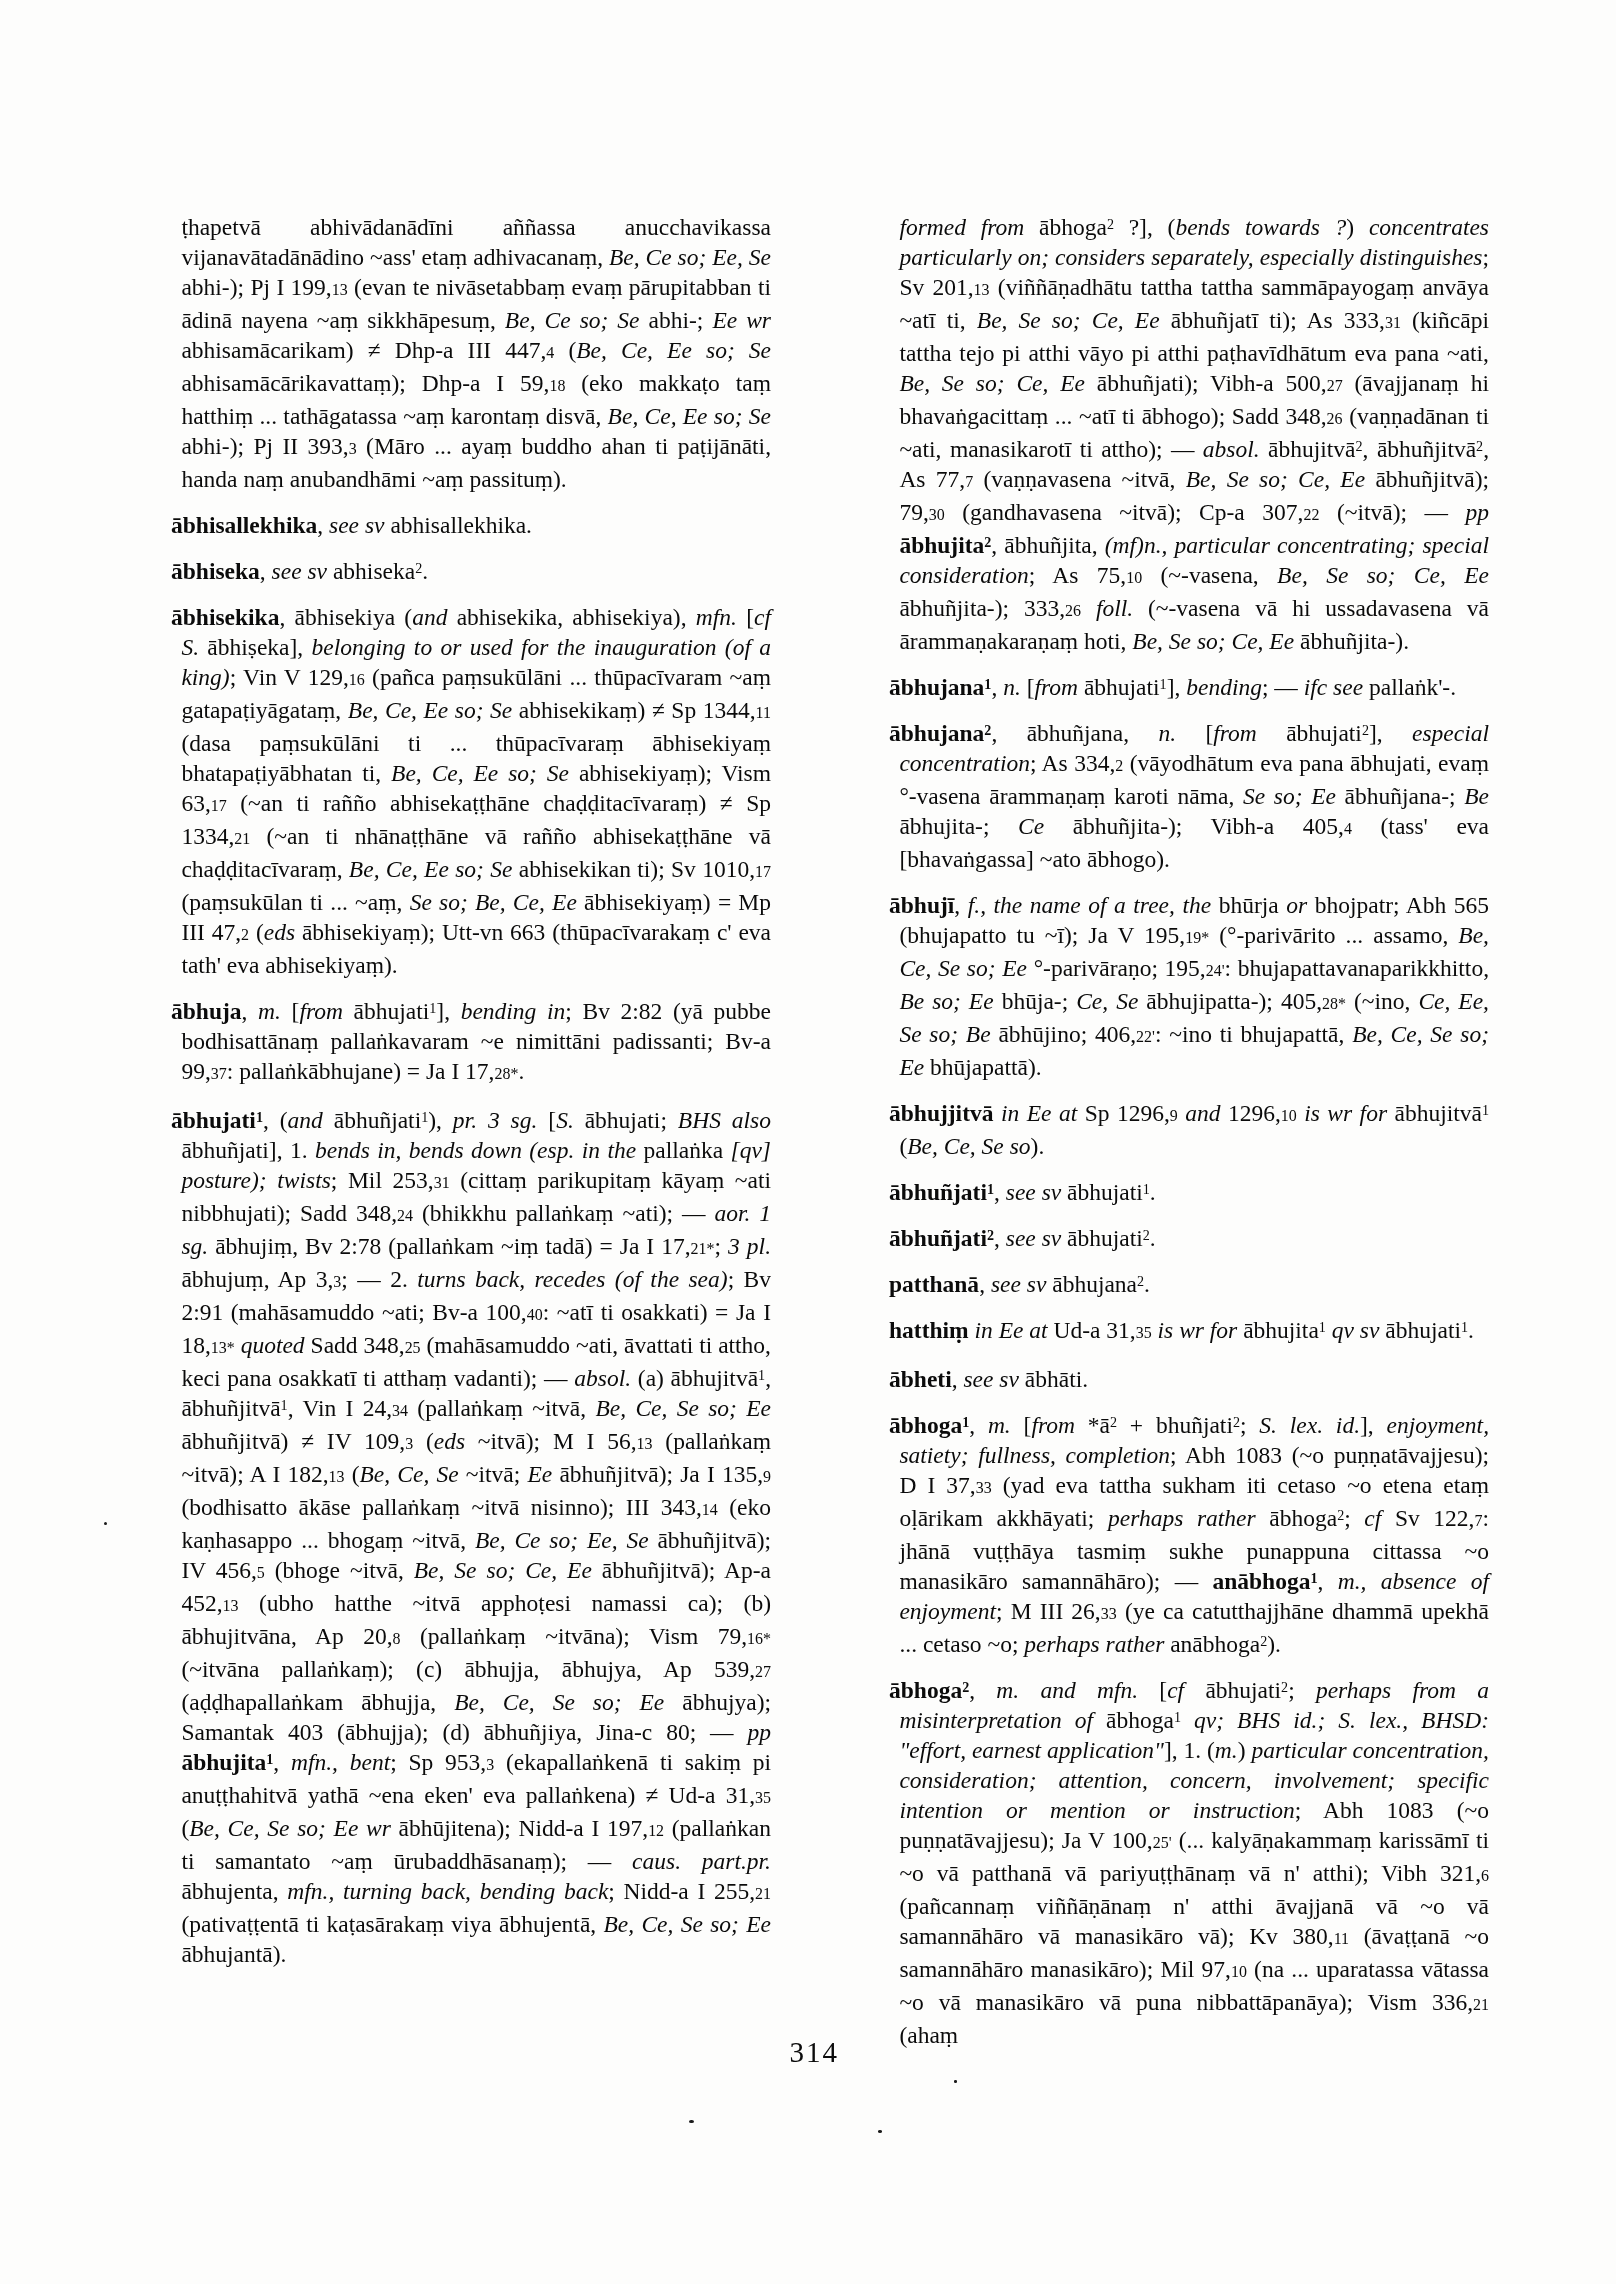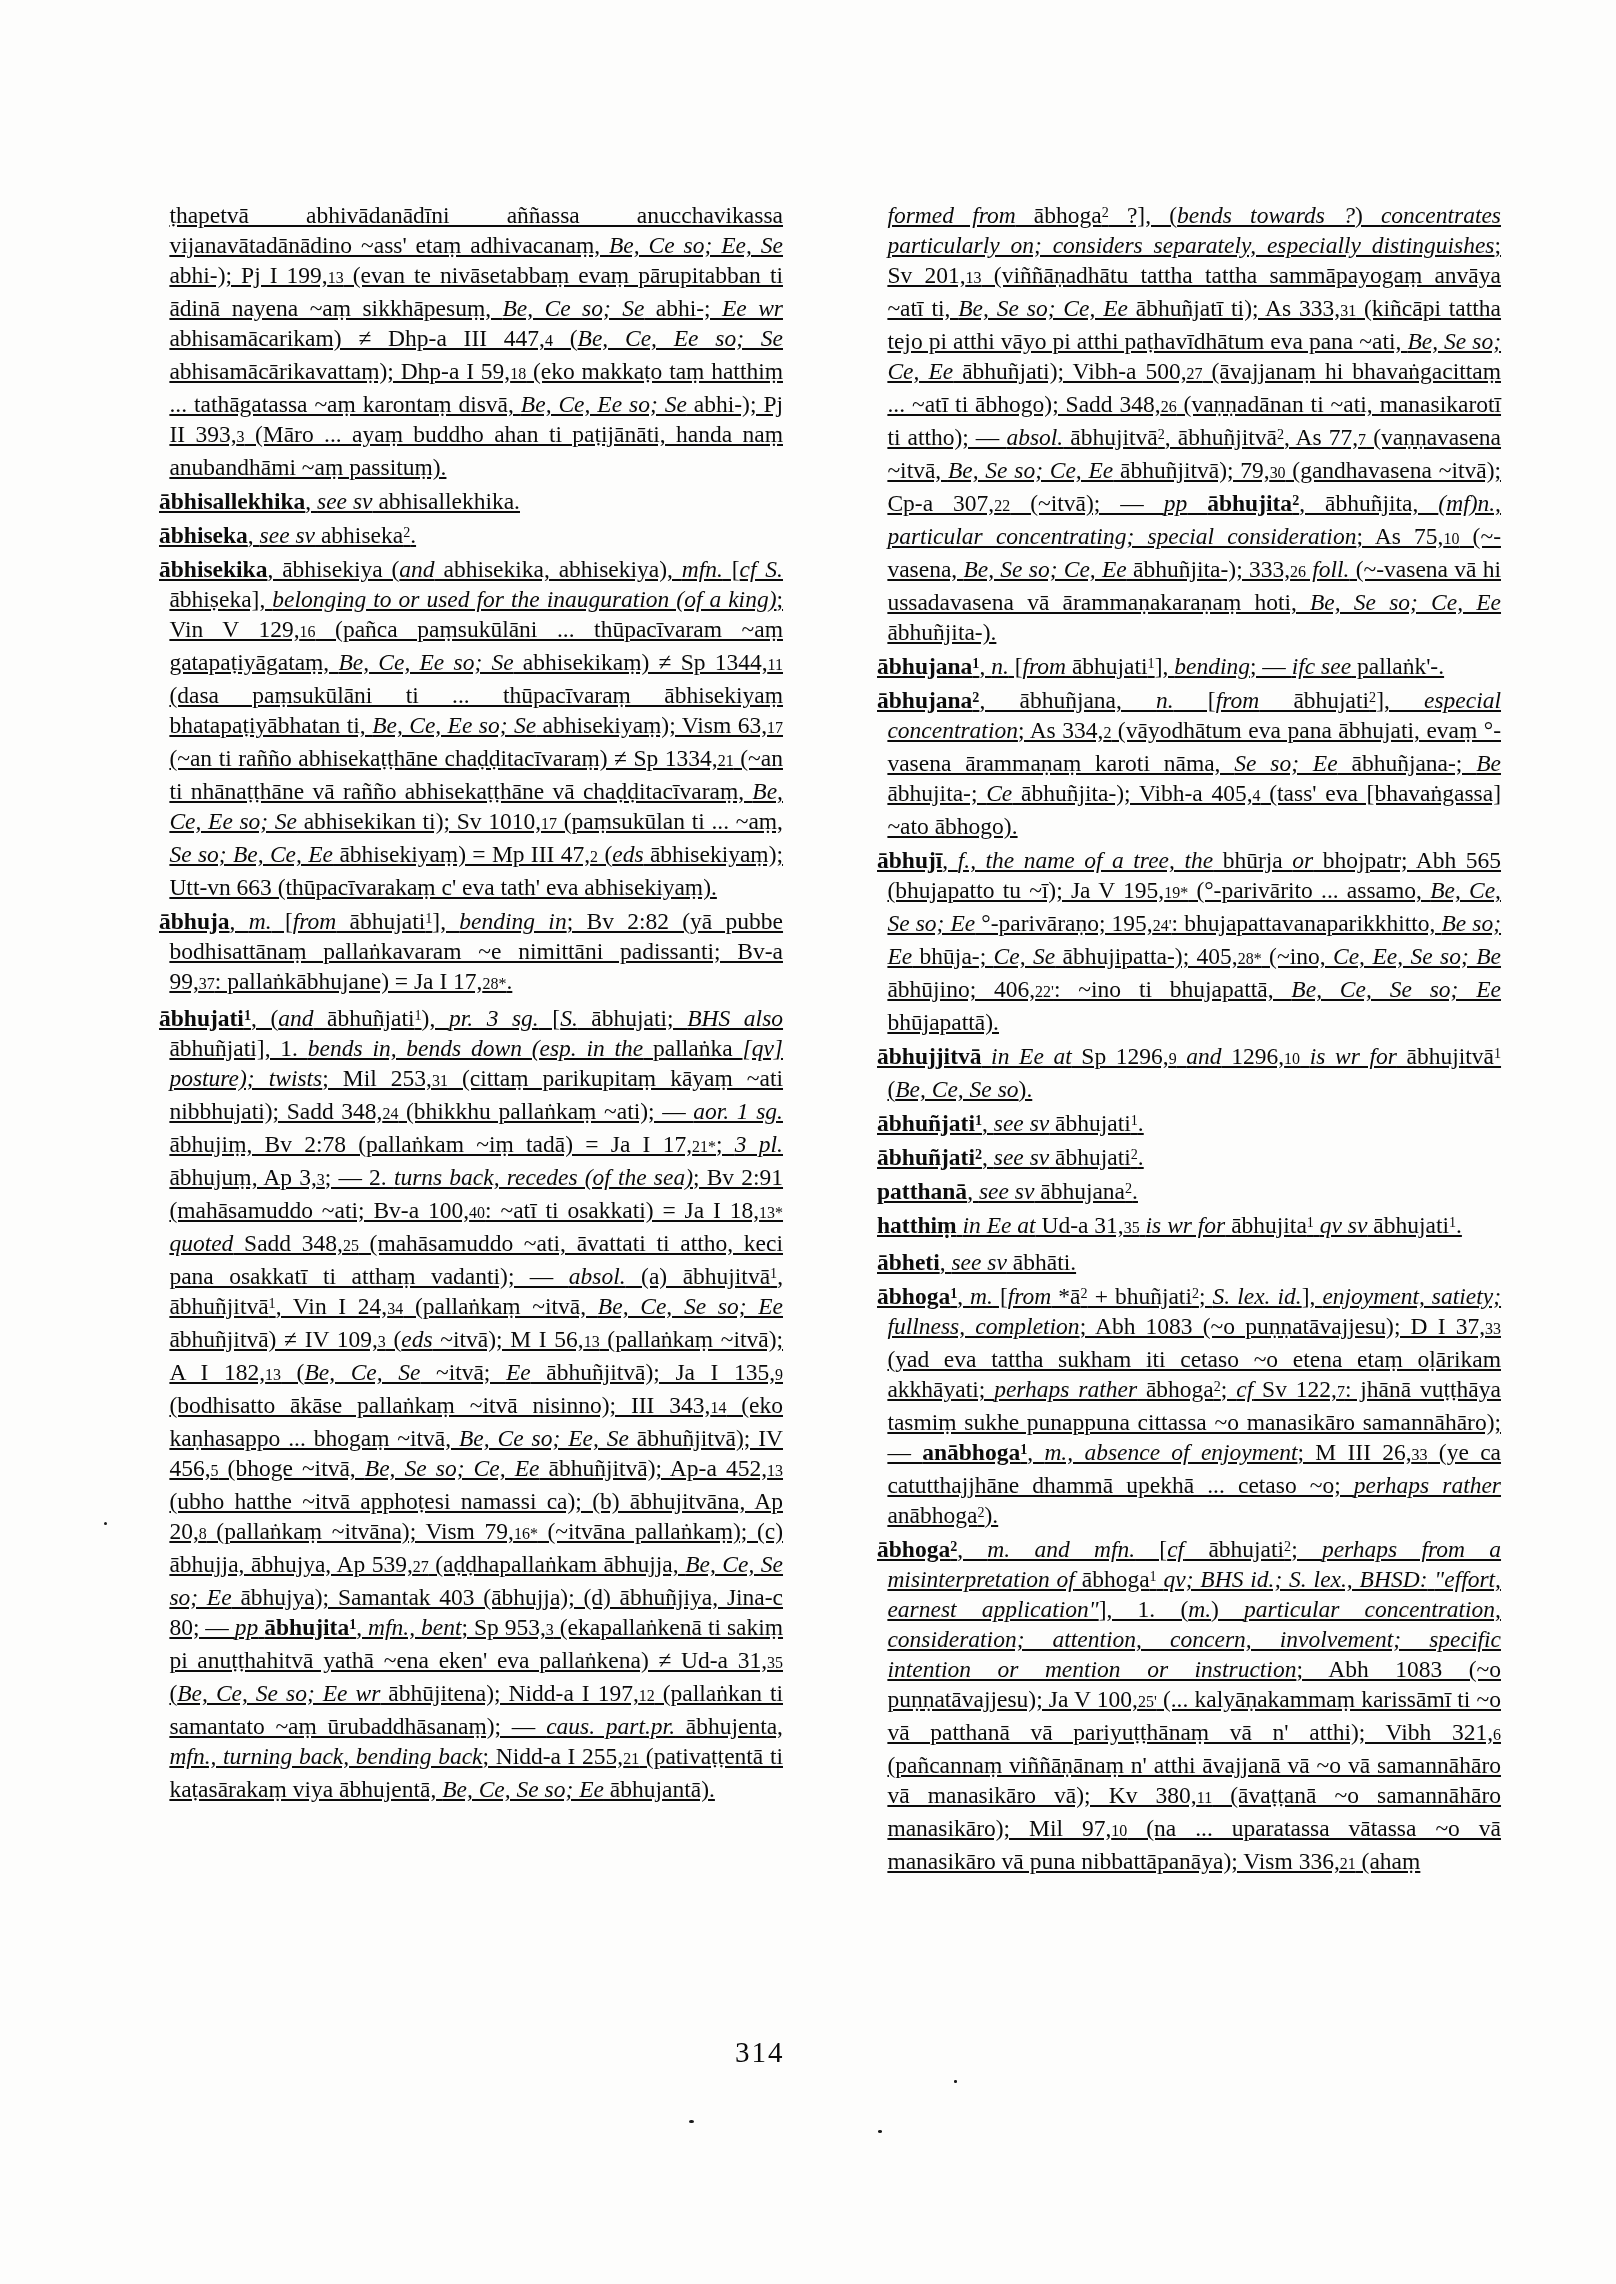--- a/index.html
+++ b/index.html
@@ -11,29 +11,29 @@
     font-family:"Liberation Serif","DejaVu Serif",serif;
     overflow:hidden;
   }
   .col{
     position:absolute;top:196px;width:632px;
     font-size:23.5px;line-height:30px;
     text-align:justify;
   }
   .col-left{left:155px;}
   .col-right{left:873px;}
-  .entry{margin:4px;padding-left:10.4px;text-indent:-10.4px;text-decoration:underline;}
+  .entry{margin:16px;padding-left:10.4px;text-indent:-10.4px;}
   .entry.cont{text-indent:0;}
   .bd{font-weight:bold;}
   .it{font-style:italic;}
   sup{font-size:60%;vertical-align:baseline;position:relative;top:-0.45em;line-height:0;}
   .ref{font-size:68%;}
   .pageno{
     position:absolute;top:2036px;left:735px;width:104px;
-    text-align:left;font-size:29px;letter-spacing:2px;
+    text-align:right;font-size:29px;letter-spacing:2px;
   }
   .speck{position:absolute;background:#1a1a1a;border-radius:50%;}
   .s1{left:689px;top:2120px;width:4.6px;height:3.3px;}
   .s2{left:878px;top:2130px;width:3.9px;height:2.6px;}
   .s3{left:954px;top:2080px;width:2.6px;height:2.6px;}
   .s4{left:104px;top:1522px;width:3.3px;height:3.3px;}
 </style>
 </head>
 <body>
 

